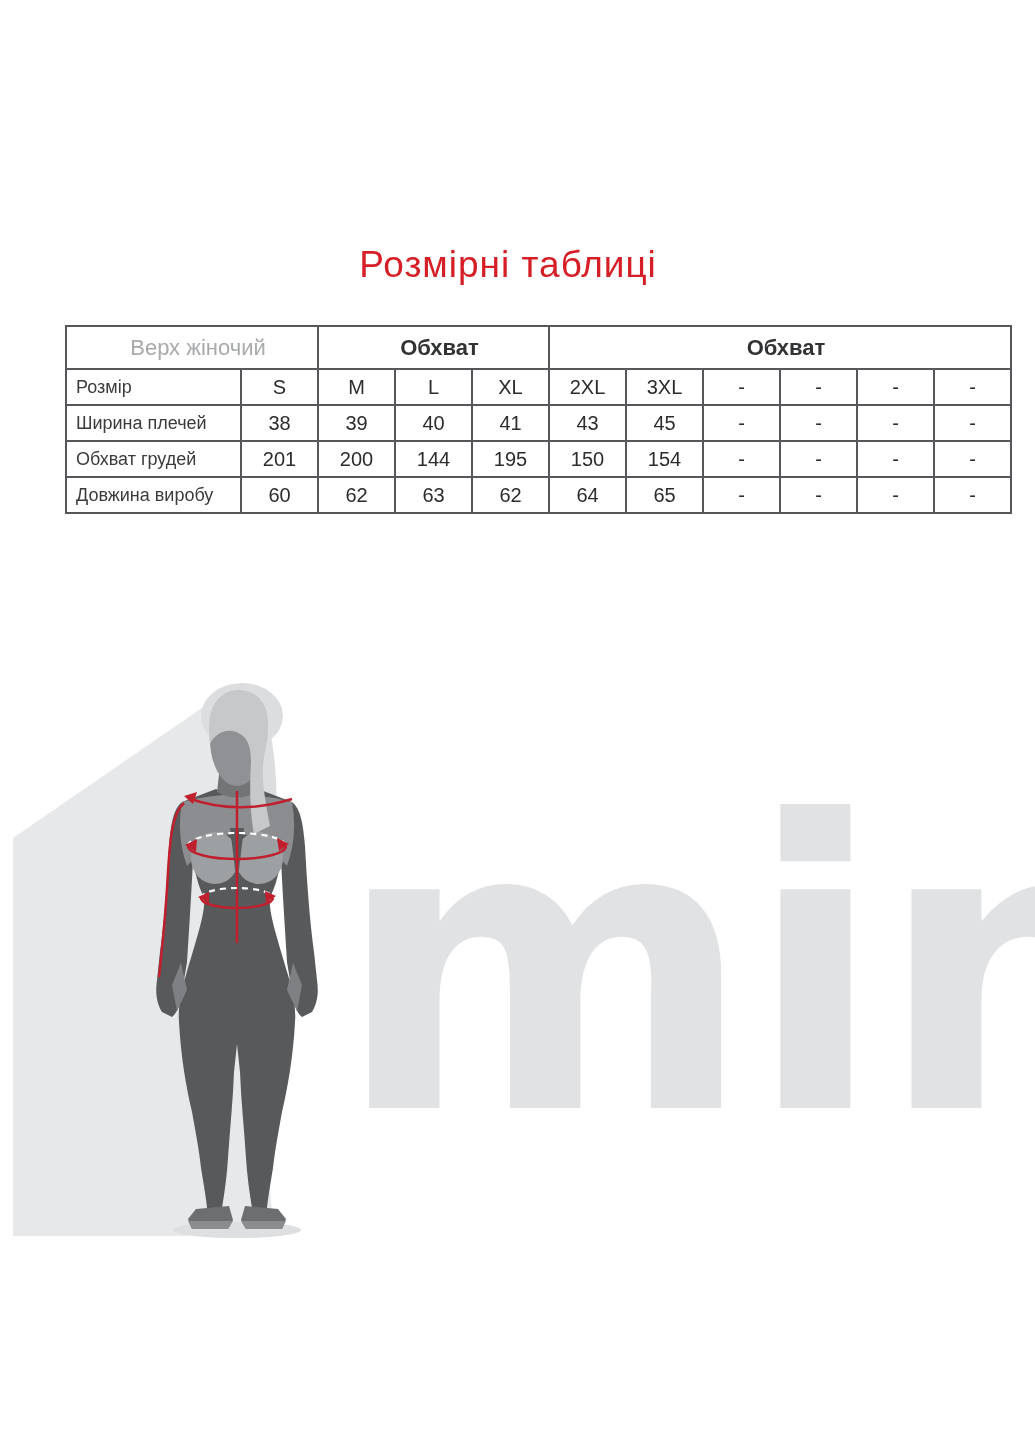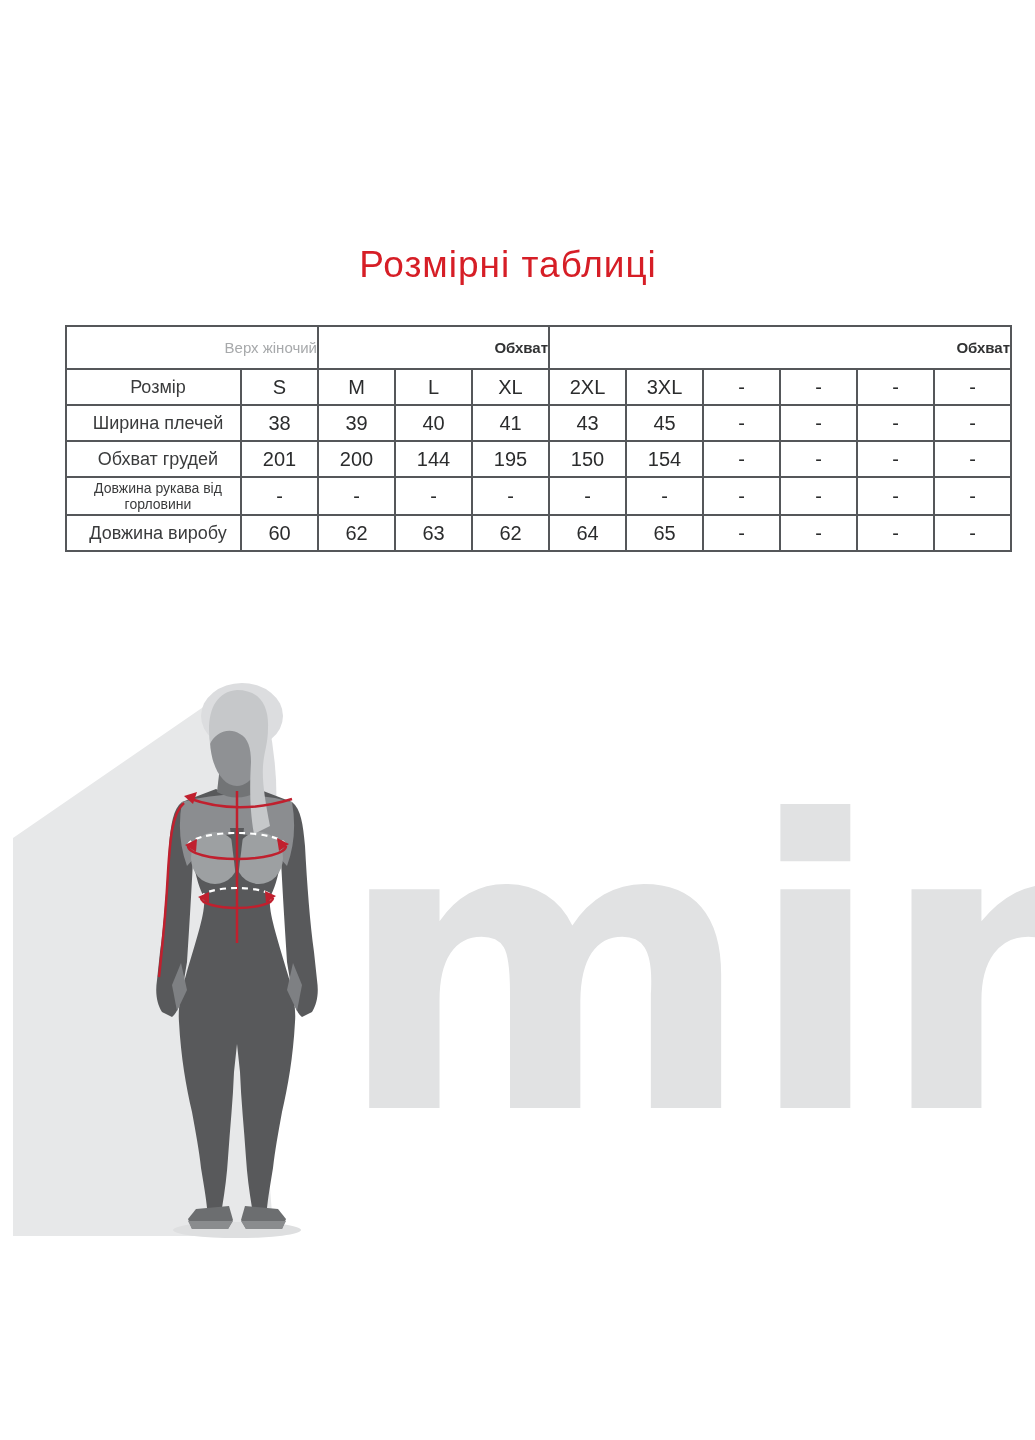--- a/index.html
+++ b/index.html
@@ -20,26 +20,26 @@
     border-collapse:collapse;table-layout:fixed;
     color:#2f3031;
   }
   .size-table col.c-label{width:175px;}
   .size-table col.c-size{width:77px;}
   .size-table th,.size-table td{
     border:2px solid #55575a;padding:0;background:#fff;
     overflow:hidden;white-space:nowrap;
   }
   .size-table th.group{
-    height:41px;text-align:right;padding-left:12px;
-    font-size:15px;font-weight:700;color:#313233;
+    height:41px;text-align:center;padding-left:12px;
+    font-size:22px;font-weight:700;color:#313233;
   }
   .size-table th.group.muted{color:#a7a9ab;font-weight:400;}
   .size-table td.rowlabel{
-    height:34px;text-align:center;padding-left:9px;
+    height:34px;text-align:left;padding-left:9px;
     font-size:18px;font-weight:400;color:#3a3b3c;
   }
   .size-table td.rowlabel.small{
     font-size:14px;line-height:1.12;white-space:normal;padding-top:2px;
   }
   .size-table td.val{
     text-align:center;font-size:20px;color:#2b2c2d;
   }
   
   .figure-area{position:absolute;left:0;top:640px;width:1035px;height:700px;}
@@ -96,33 +96,20 @@
     <td class="val">-</td>
   </tr>
   <tr>
     <td class="rowlabel">Обхват грудей</td>
     <td class="val">201</td>
     <td class="val">200</td>
     <td class="val">144</td>
     <td class="val">195</td>
     <td class="val">150</td>
     <td class="val">154</td>
-    <td class="val">-</td>
-    <td class="val">-</td>
-    <td class="val">-</td>
-    <td class="val">-</td>
-  </tr>
-  <tr>
-    <td class="rowlabel small">Довжина рукава від горловини</td>
-    <td class="val">-</td>
-    <td class="val">-</td>
-    <td class="val">-</td>
-    <td class="val">-</td>
-    <td class="val">-</td>
-    <td class="val">-</td>
     <td class="val">-</td>
     <td class="val">-</td>
     <td class="val">-</td>
     <td class="val">-</td>
   </tr>
   <tr>
     <td class="rowlabel">Довжина виробу</td>
     <td class="val">60</td>
     <td class="val">62</td>
     <td class="val">63</td>

